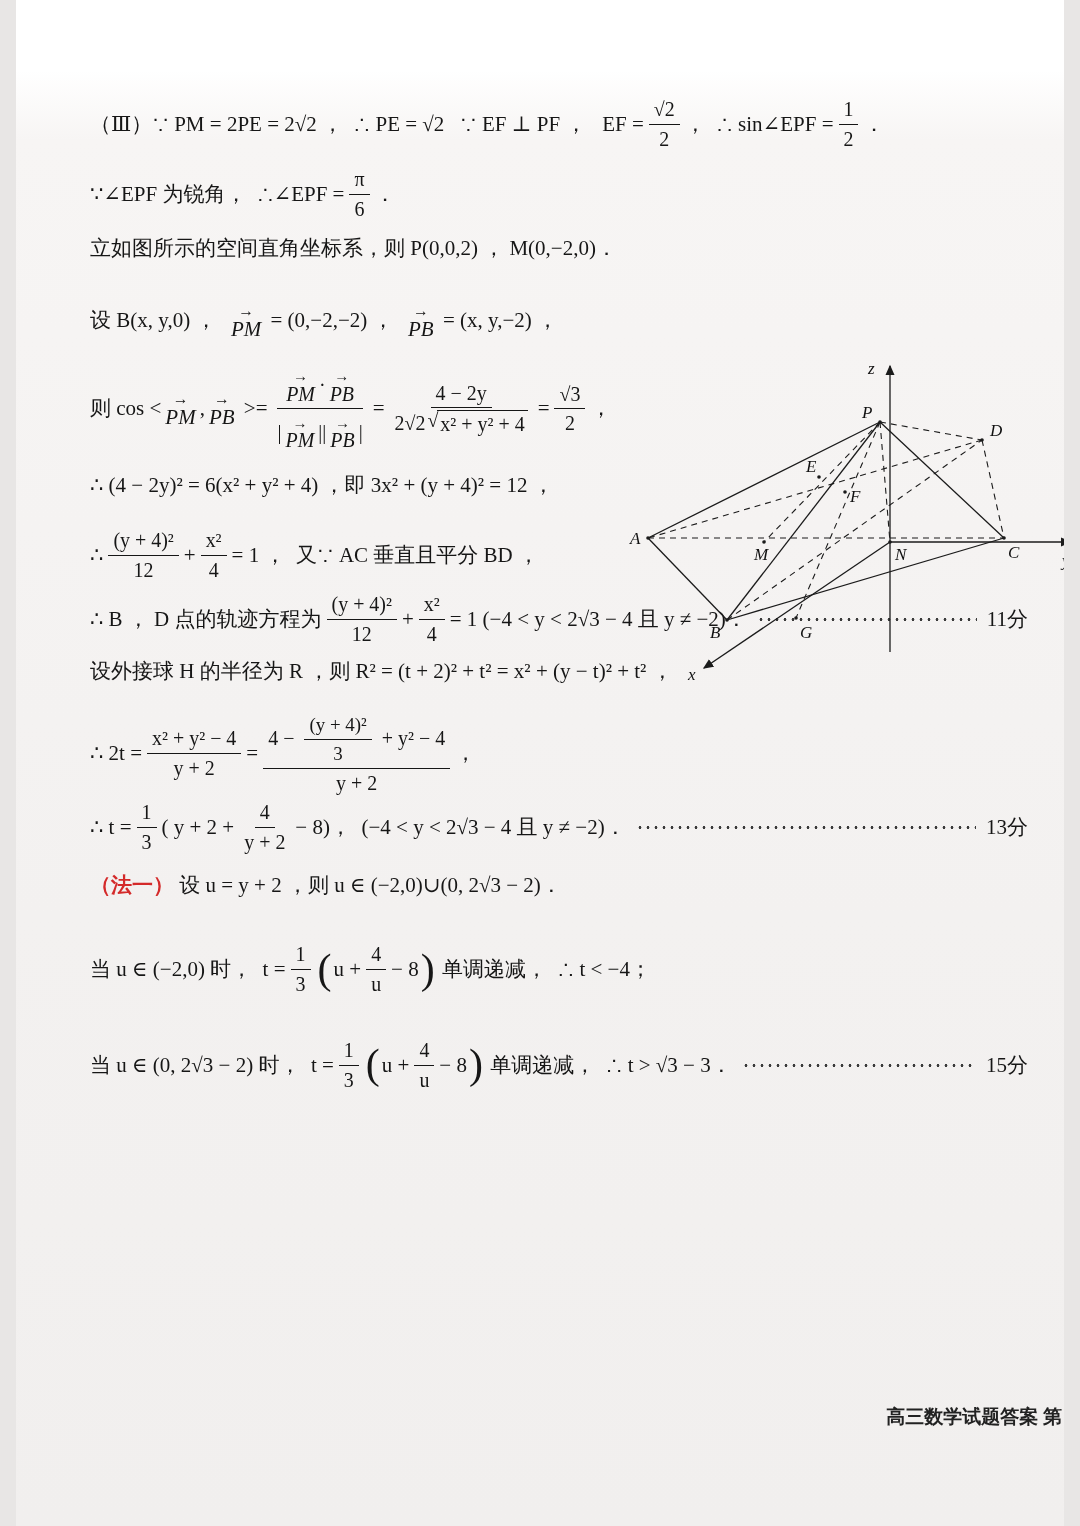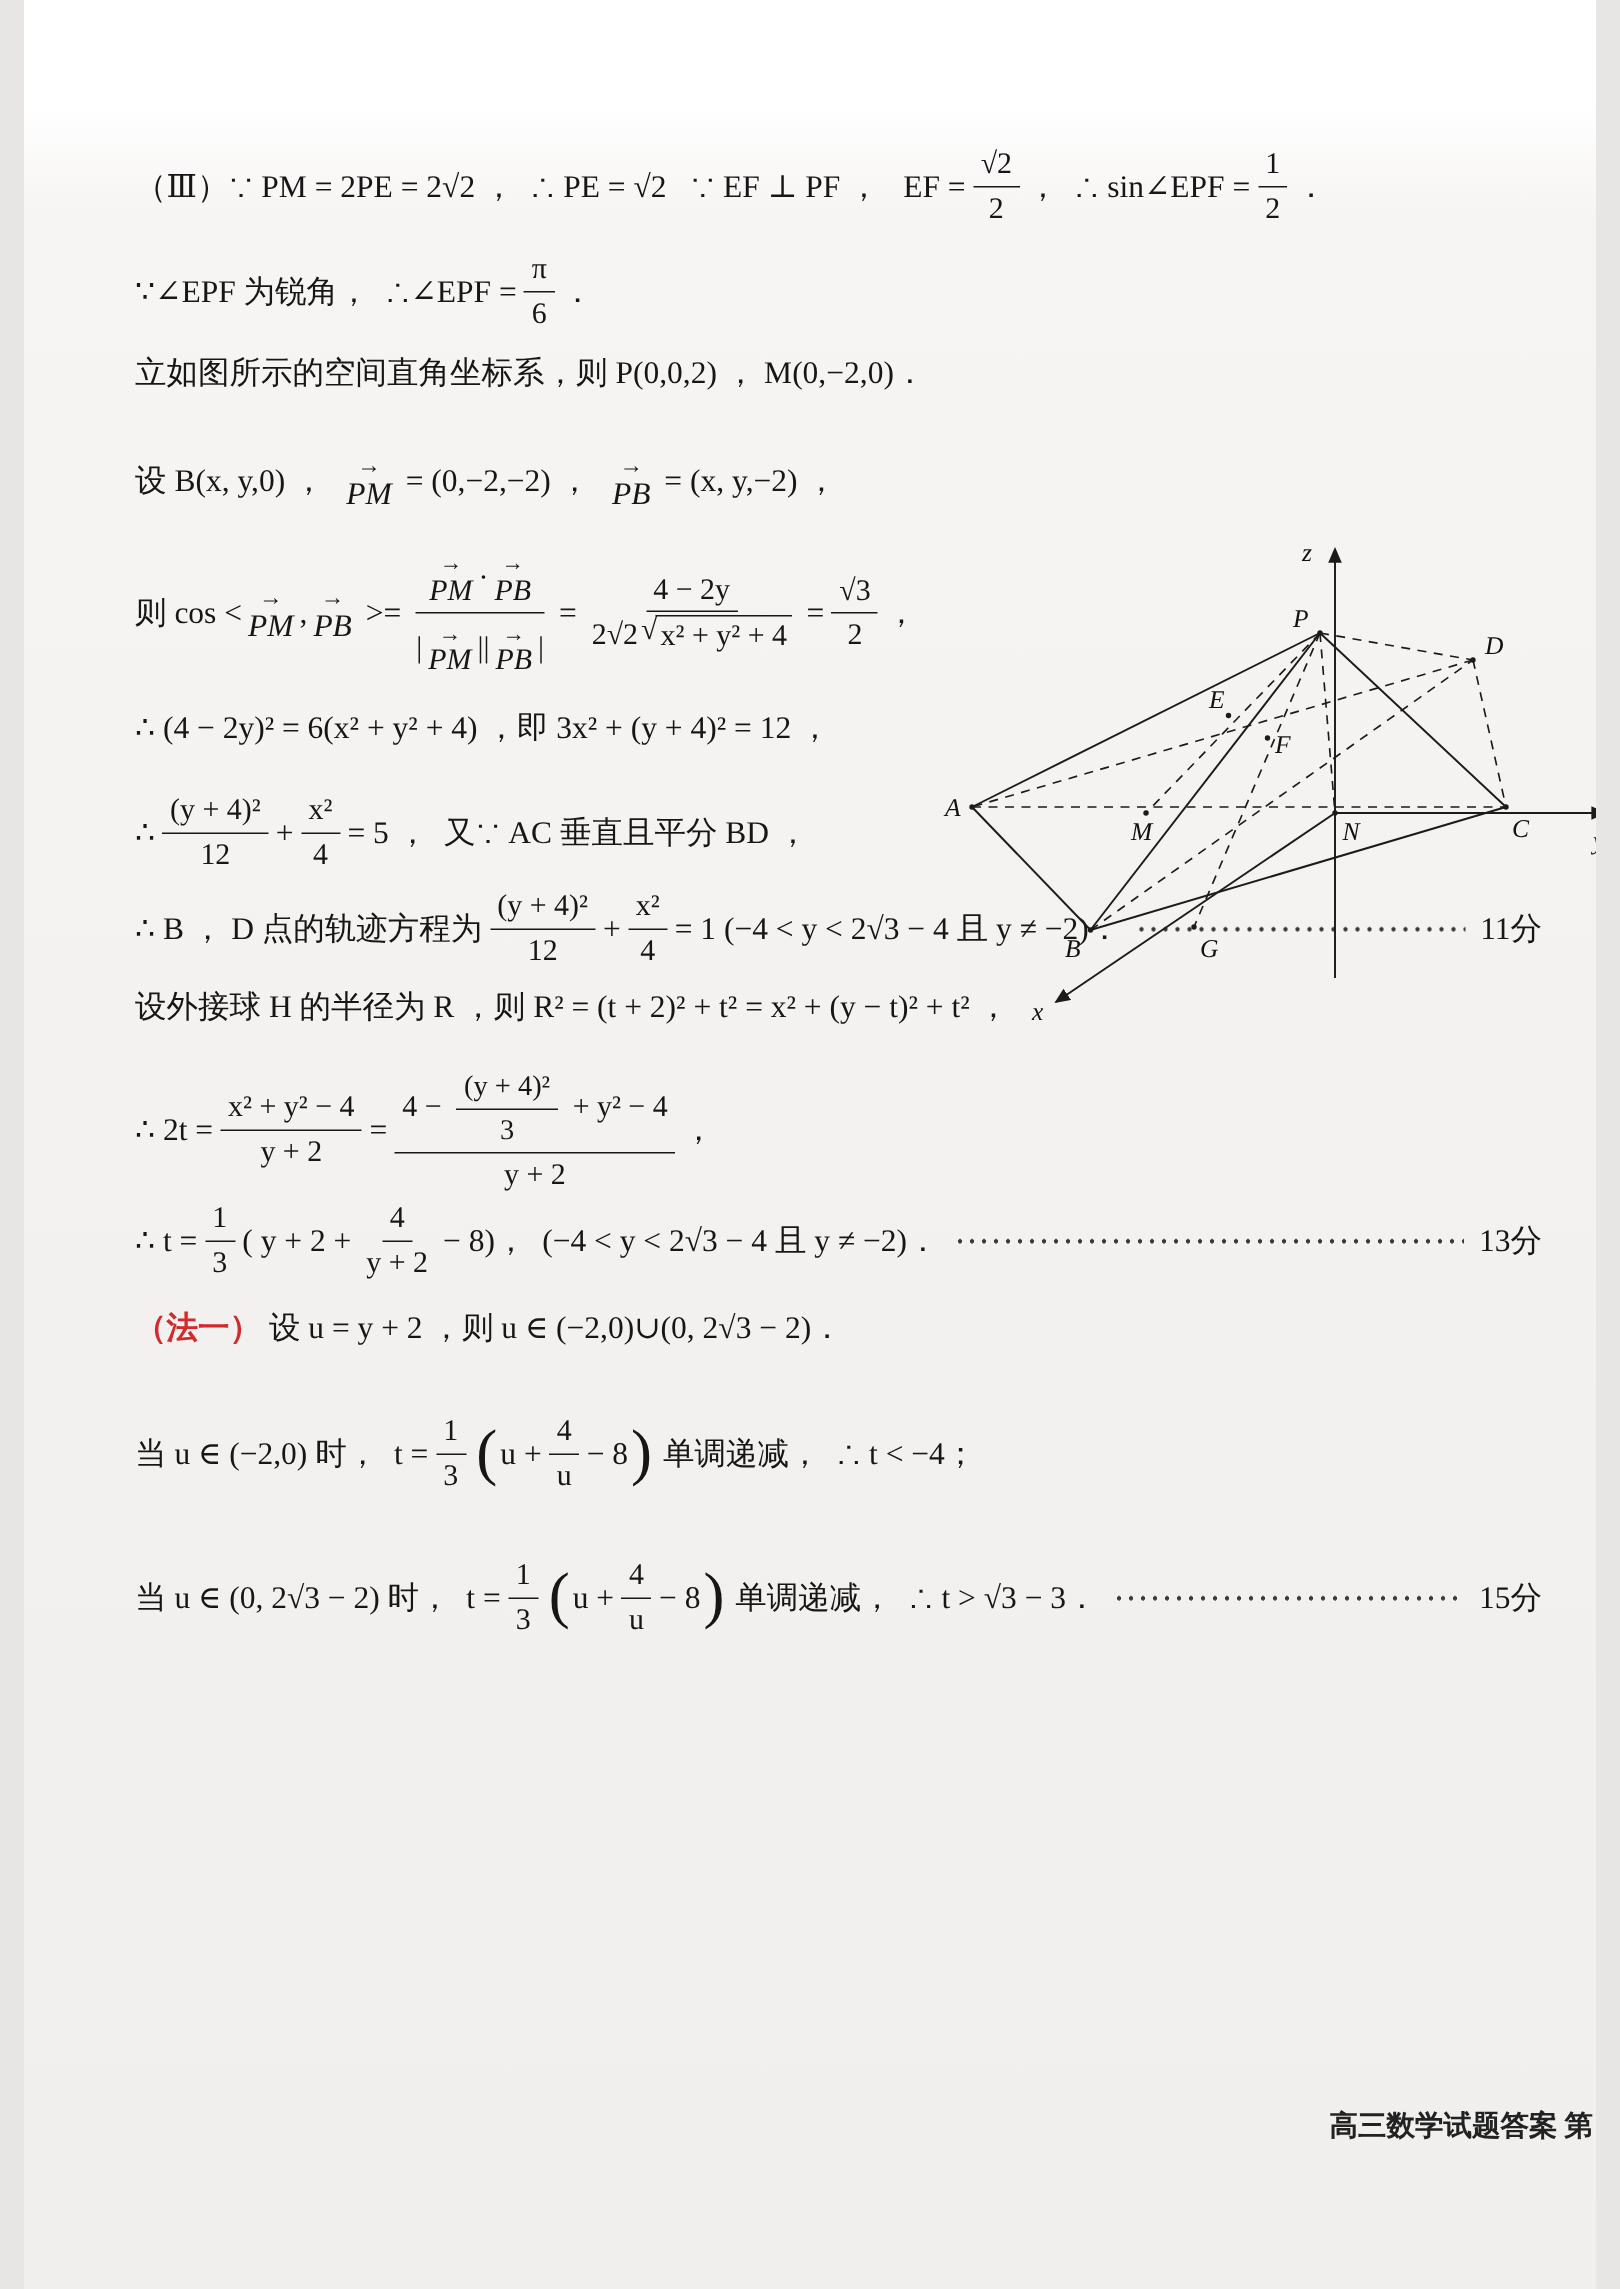--- a/index.html
+++ b/index.html
@@ -129,21 +129,21 @@
       <span class="seg">∴</span>
       <span class="frac">
         <span class="num">(y + 4)²</span>
         <span class="den">12</span>
       </span>
       <span class="seg">+</span>
       <span class="frac">
         <span class="num">x²</span>
         <span class="den">4</span>
       </span>
-      <span class="seg">= 5 ，  又∵ AC 垂直且平分 BD ，</span>
+      <span class="seg">= 1 ，  又∵ AC 垂直且平分 BD ，</span>
     </div>
 
     <div class="line" style="margin-bottom:10px">
       <span class="seg">∴ B ， D 点的轨迹方程为</span>
       <span class="frac">
         <span class="num">(y + 4)²</span>
         <span class="den">12</span>
       </span>
       <span class="seg">+</span>
       <span class="frac">

